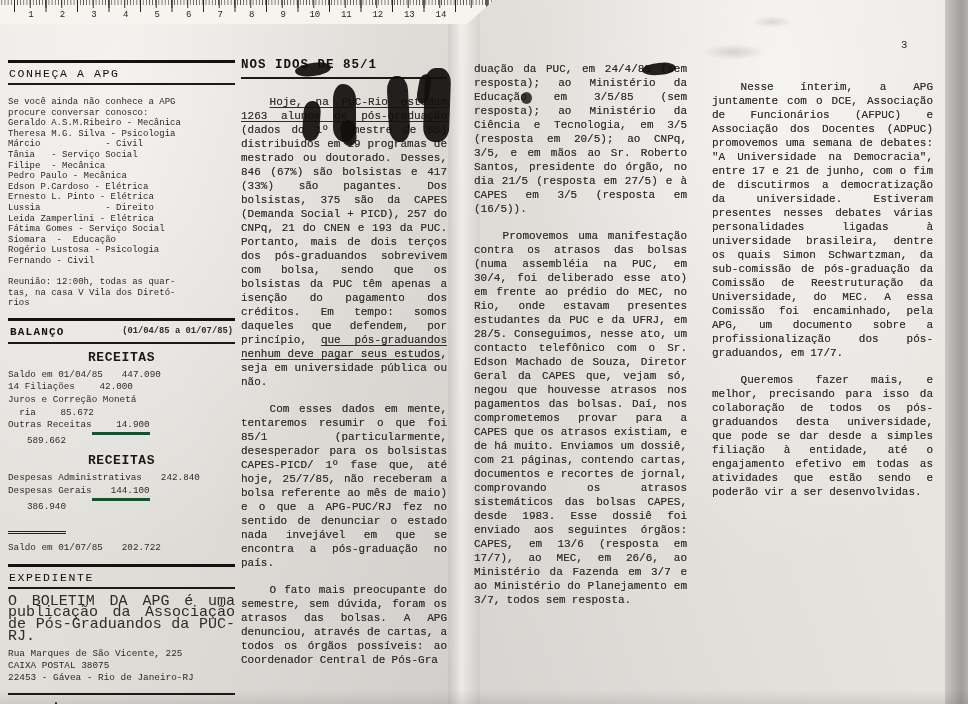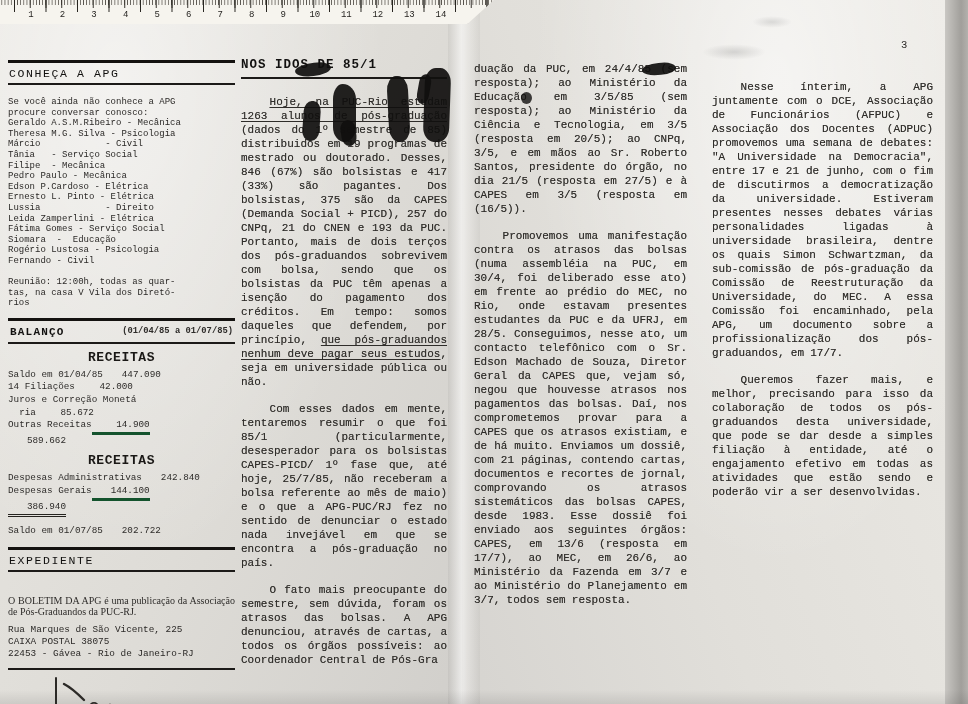--- a/index.html
+++ b/index.html
@@ -46,24 +46,24 @@
   .pline{white-space:pre;font-size:9px;line-height:10.6px;height:10.6px;color:#2b2927;}
   .memberlist{margin-top:12px;}
 
   .bal-head{display:flex;justify-content:space-between;align-items:flex-start;padding:3px 2px 2px;}
   .bal-title{font-size:11px;font-weight:bold;letter-spacing:1.2px;color:#121110;}
   .bal-period{font-size:8.8px;font-weight:bold;}
   .subhead{text-align:center;font-weight:bold;font-size:13px;letter-spacing:.6px;margin:6px 0 4px;color:#1a1816;}
   .row{display:flex;font-size:9.3px;line-height:12.6px;white-space:pre;}
   .row .val{min-width:58px;text-align:right;}
   .row.u .val{border-bottom:3px solid #14532d;}
-  .row.dbl .val{border-bottom:3px double #25231f;padding-bottom:1px;}
+  .row.dbl .val{border-bottom:3px double #25231f;padding-bottom:18px;}
   .row.saldo{margin-top:8px;}
 
-  .exp-body{font-size:10px;line-height:11.6px;text-align:justify;margin:23px 0 6px;font-family:Liberation Serif, serif;}
+  .exp-body{font-size:15px;line-height:11.6px;text-align:justify;margin:7px 0 6px;}
   .addr{margin:4px 0 6px;}
   .addr .pline{font-size:9.4px;line-height:11.8px;height:11.8px;}
 
   .chart{display:block;margin:4px 0 0 14px;}
   .chart path,.chart circle{vector-effect:non-scaling-stroke;}
   .chart text{font-family:"DejaVu Sans",sans-serif;font-style:italic;fill:#312e2a;}
 
   
   .acol{position:absolute;}
   .col2{left:241px;top:58px;width:206px;}

